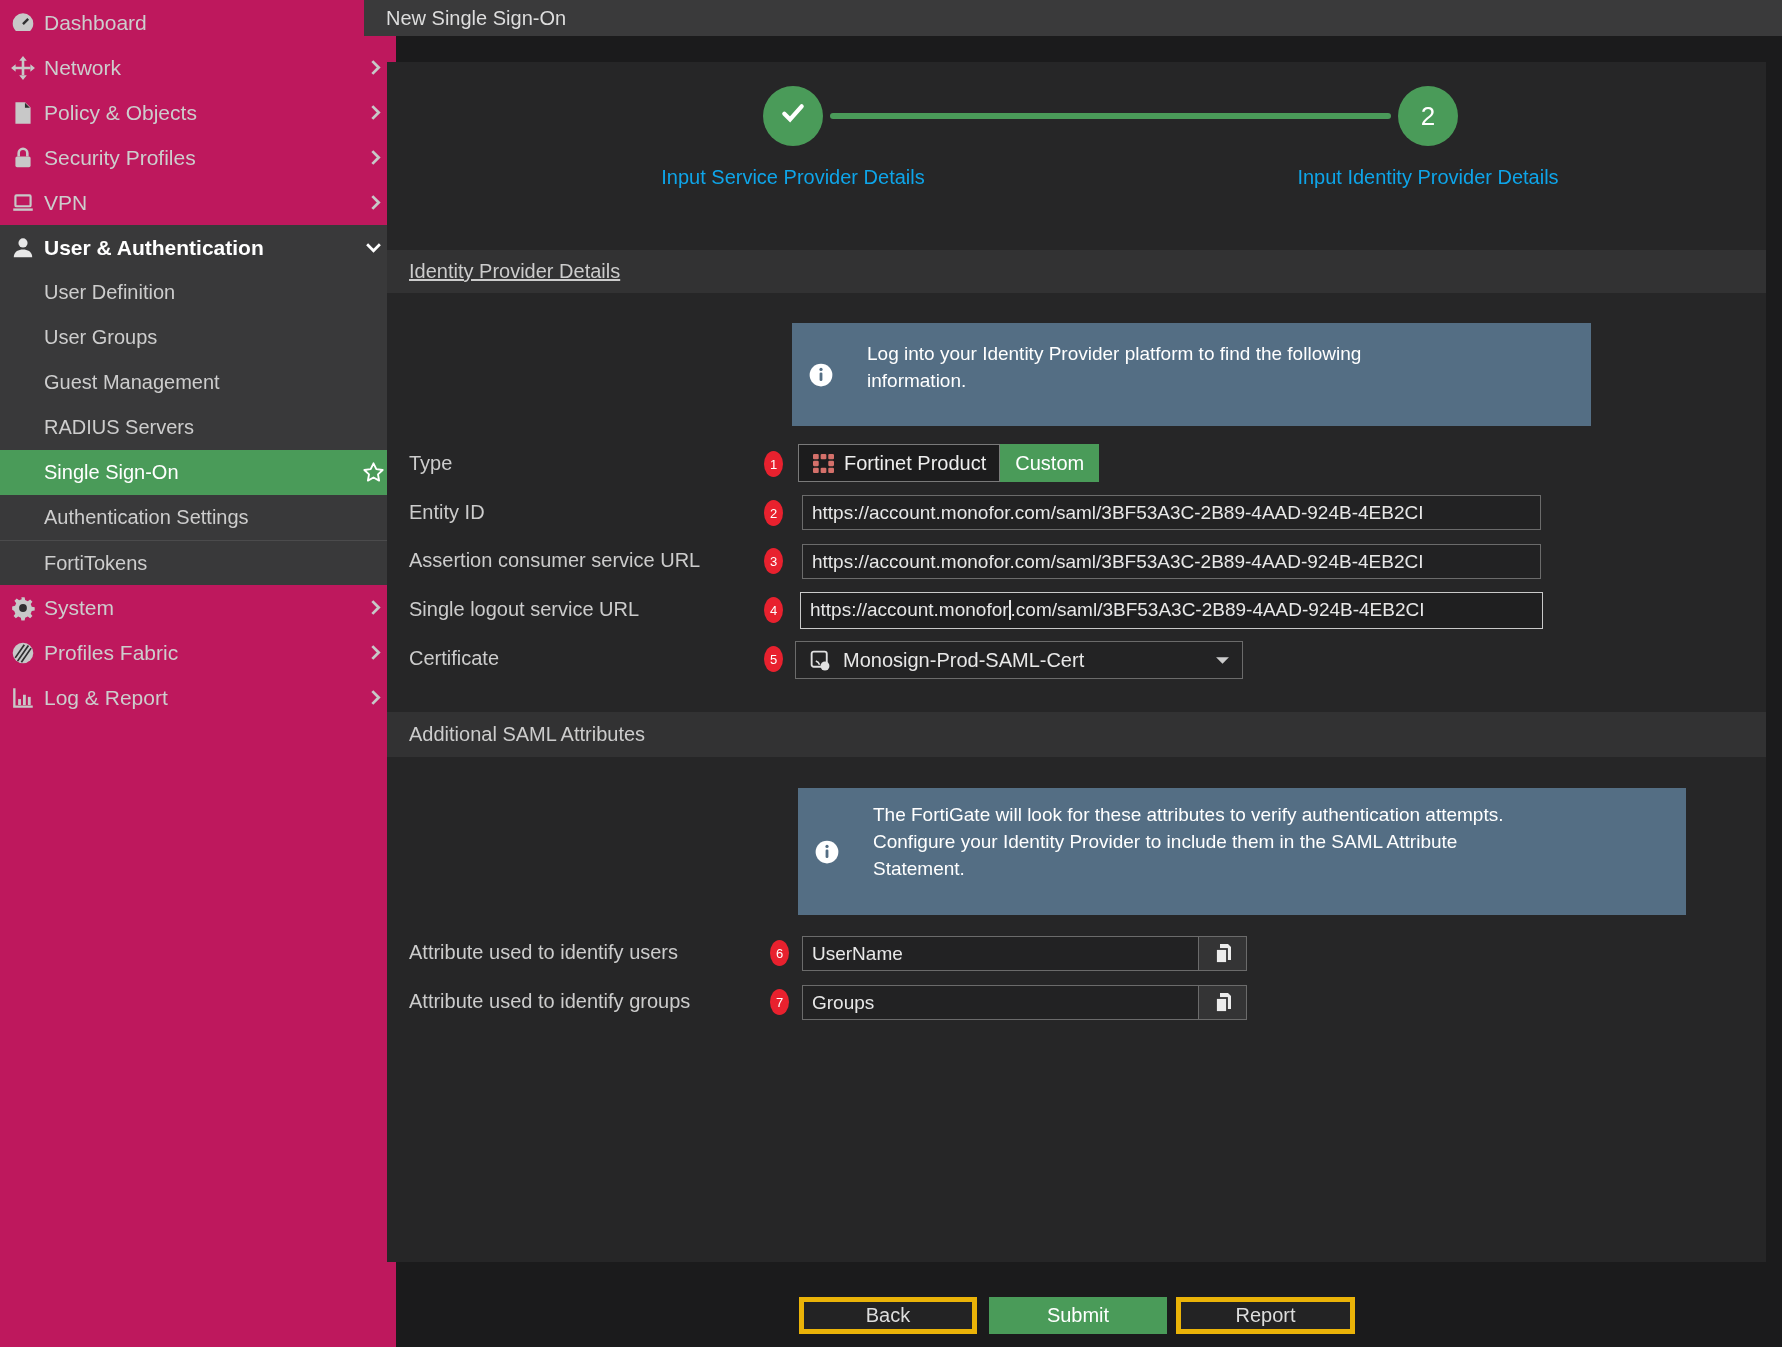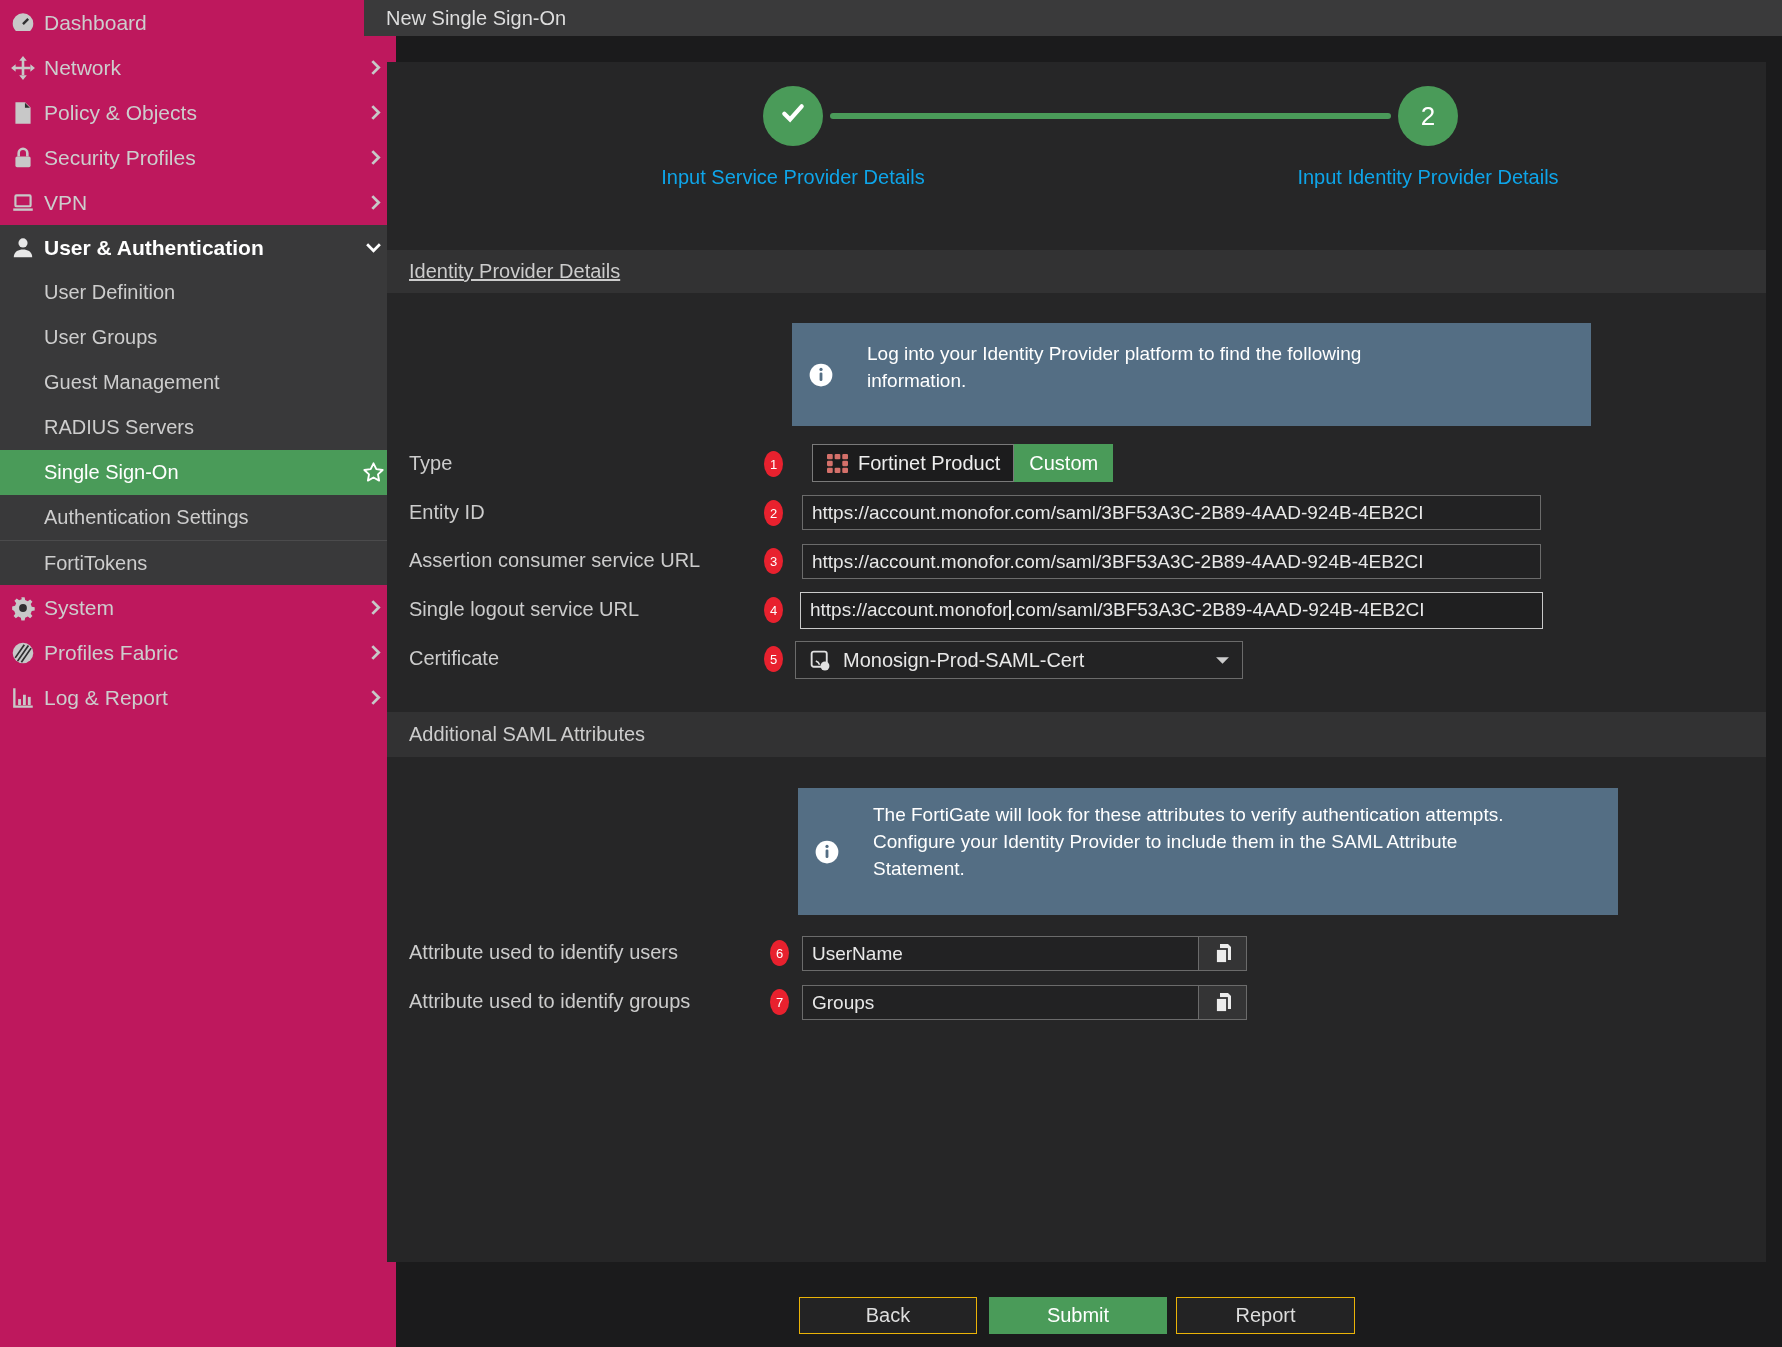--- a/index.html
+++ b/index.html
@@ -88,21 +88,21 @@
   .dropdown .dd-label{ margin-left:10px; color:#e8e8e8; font-size:20px; flex:1; white-space:nowrap; }
   .copy-btn{
     background:#343435; border:1px solid #6b6b6b; border-left:none;
     display:flex; align-items:center; justify-content:center; cursor:pointer;
   }
   
   .btn{
     position:absolute; height:37px; display:flex; align-items:center; justify-content:center;
     font-size:20px; cursor:pointer;
   }
-  .btn-dark{ background:#232324; border:1px solid #eab308; color:#ddd; }
+  .btn-dark{ background:#232324; border:5px solid #eab308; color:#ddd; }
   .btn-green{ background:#4a9b59; color:#fff; }
 </style>
 </head>
 <body>
 
 <div class="sidebar">
 
   <div class="side-item">
     <span class="sicon">
       <svg width="26" height="26" viewBox="0 0 24 24">
@@ -301,21 +301,21 @@
           <circle cx="12" cy="12" r="10.5" fill="#fff"></circle>
           <circle cx="12" cy="6.9" r="1.5" fill="#546e84"></circle>
           <rect x="10.7" y="9.6" width="2.6" height="8" rx="1.2" fill="#546e84"></rect>
         </svg>
     </span>
     <div class="itext" style="left:75px; top:17px; width:560px;">Log into your Identity Provider platform to find the following information.</div>
   </div>
 
   <div class="abs flabel" style="left:22px; top:390px;">Type</div>
   <div class="abs badge" style="left:377px; top:389px;">1</div>
-  <div class="abs seg" style="left:425px; top:382px;">
+  <div class="abs seg" style="left:411px; top:382px;">
     <div class="seg-dark">
       <span style="display:flex;">
         <svg width="23" height="21" viewBox="0 0 24 22">
             <g fill="#d4706a">
               <rect x="1" y="1" width="6" height="5.6" rx="1.2"></rect>
               <rect x="9" y="1" width="6" height="5.6" rx="1.2"></rect>
               <rect x="17" y="1" width="6" height="5.6" rx="1.2"></rect>
               <rect x="1" y="8.2" width="6" height="5.6" rx="1.2"></rect>
               <rect x="17" y="8.2" width="6" height="5.6" rx="1.2"></rect>
               <rect x="1" y="15.4" width="6" height="5.6" rx="1.2"></rect>
@@ -360,21 +360,21 @@
       <svg width="15" height="9" viewBox="0 0 14 8">
           <path fill="#ccc" d="M1 1l6 6 6-6z"></path>
         </svg>
     </span>
   </div>
 
   <div class="abs section-bar" style="top:650px; height:45px;">
     <span>Additional SAML Attributes</span>
   </div>
 
-  <div class="abs infobox" style="left:411px; top:726px; width:820px; height:127px;padding-left:44px;">
+  <div class="abs infobox" style="left:411px; top:726px; width:888px; height:127px;padding-left:44px;">
     <span class="iicon" style="left:16px; top:51px;">
       <svg width="26" height="26" viewBox="0 0 24 24">
           <circle cx="12" cy="12" r="10.5" fill="#fff"></circle>
           <circle cx="12" cy="6.9" r="1.5" fill="#546e84"></circle>
           <rect x="10.7" y="9.6" width="2.6" height="8" rx="1.2" fill="#546e84"></rect>
         </svg>
     </span>
     <div class="itext" style="left:75px; top:13px; width:645px;">The FortiGate will look for these attributes to verify authentication attempts. Configure your Identity Provider to include them in the SAML Attribute Statement.</div>
   </div>
 

